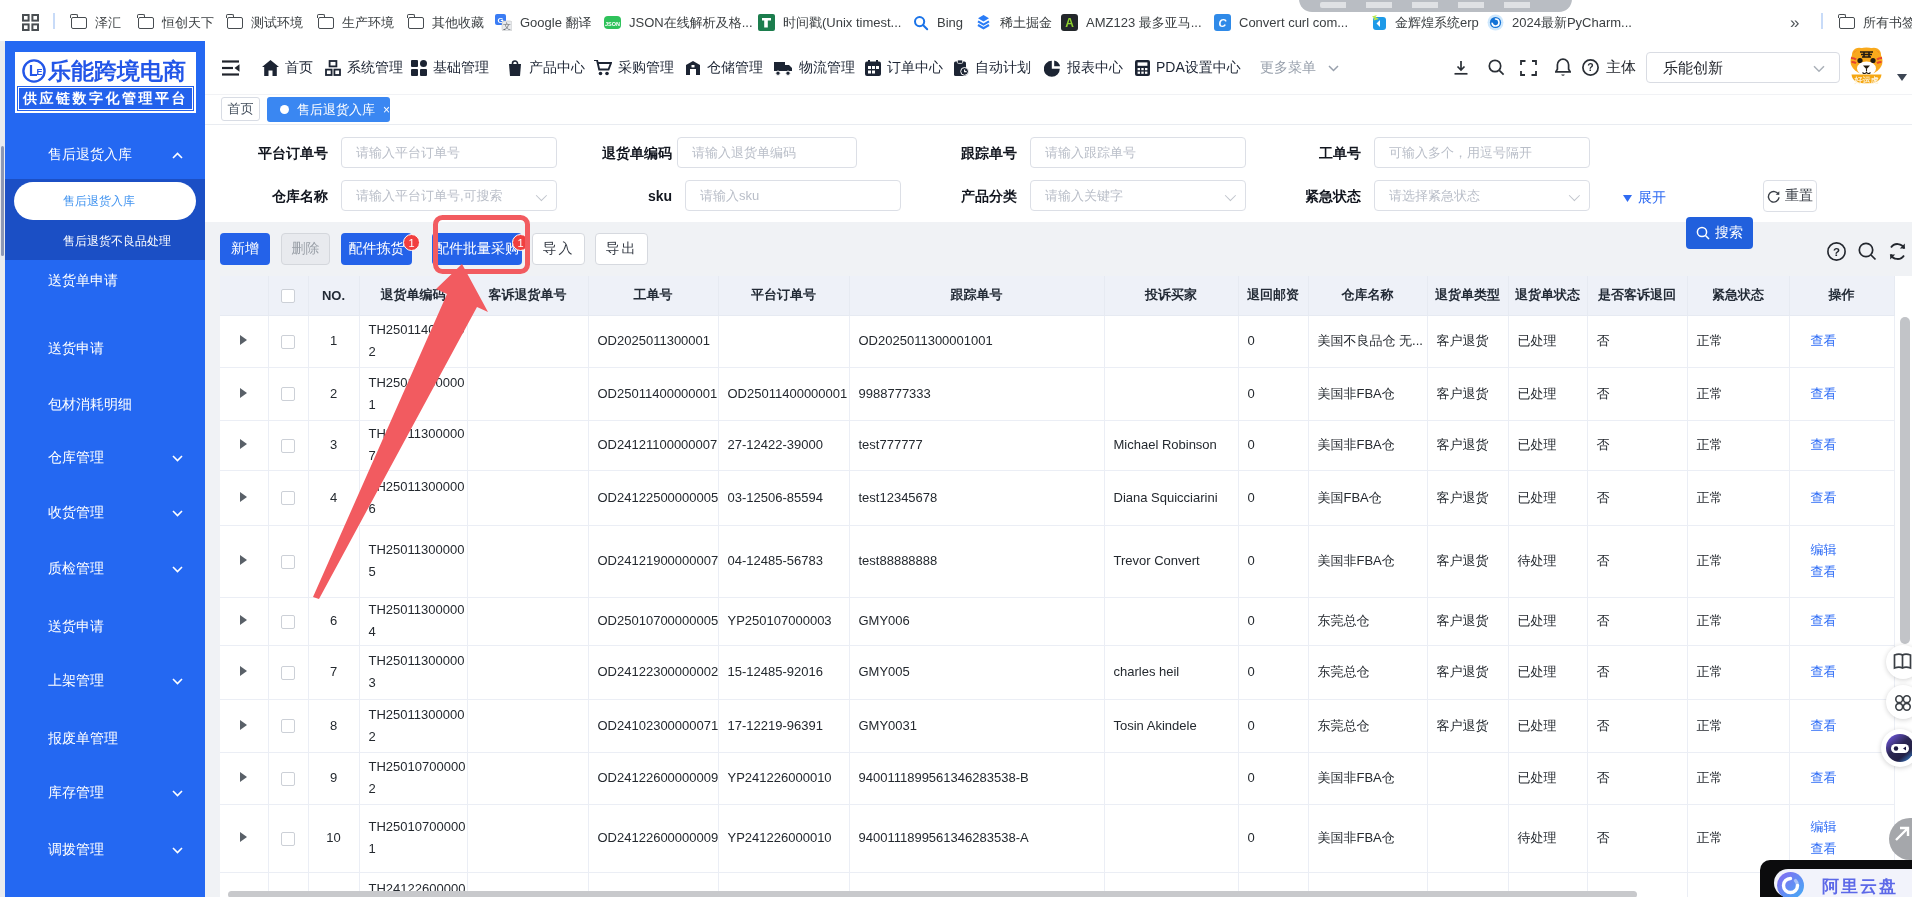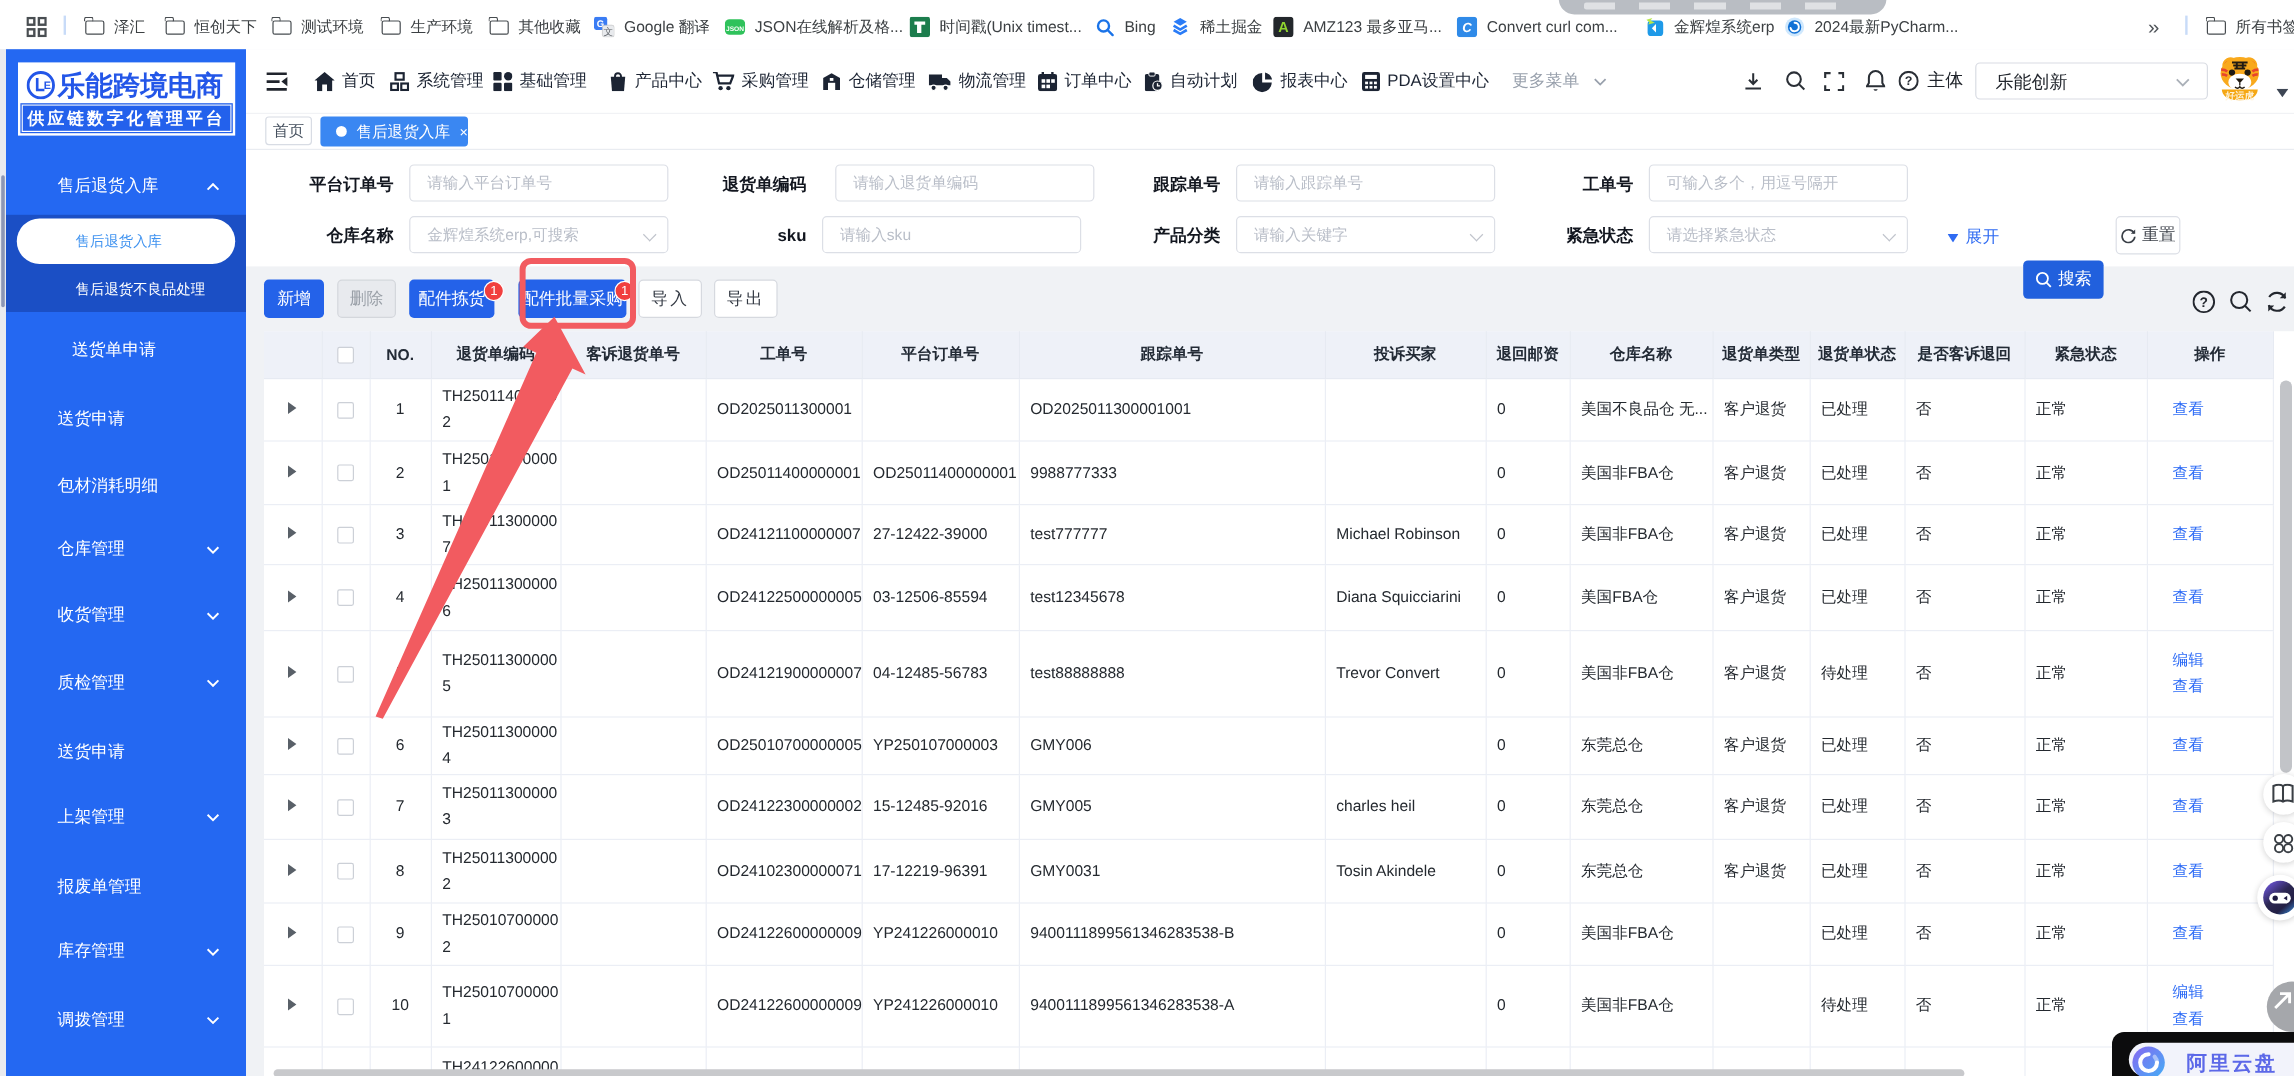--- a/index.html
+++ b/index.html
@@ -132,21 +132,21 @@
     <div class="smenu" style="top:94px;">售后退货入库
       <svg class="chev" width="11" height="7" viewBox="0 0 11 7">
           <path d="M1 6 5.5 1.5 10 6" fill="none" stroke="#fff" stroke-width="1.6"></path>
         </svg>
     </div>
 
     <div class="abs" style="left:0;top:138px;width:200px;height:81px;background:#1b4fc5;">
       <div class="abs" style="left:9px;top:3px;width:182px;height:38px;background:#ffffff;border-radius:19px;display:flex;align-items:center;padding-left:49px;font-size:12px;color:#4093f0;">售后退货入库</div>
       <div class="abs" style="left:0;top:44px;width:200px;height:37px;display:flex;align-items:center;padding-left:58px;font-size:12px;color:#ffffff;">售后退货不良品处理</div>
     </div>
-    <div class="smenu" style="top:231px;margin-left:12px;">送货单申请</div>
+    <div class="smenu" style="top:220px;">送货单申请</div>
     <div class="smenu" style="top:288px;">送货申请</div>
     <div class="smenu" style="top:344px;">包材消耗明细</div>
     <div class="smenu" style="top:397px;">仓库管理<svg class="chev" width="11" height="7" viewBox="0 0 11 7">
           <path d="M1 1 5.5 5.5 10 1" fill="none" stroke="#fff" stroke-width="1.6"></path>
         </svg></div>
     <div class="smenu" style="top:452px;">收货管理<svg class="chev" width="11" height="7" viewBox="0 0 11 7">
           <path d="M1 1 5.5 5.5 10 1" fill="none" stroke="#fff" stroke-width="1.6"></path>
         </svg></div>
     <div class="smenu" style="top:508px;">质检管理<svg class="chev" width="11" height="7" viewBox="0 0 11 7">
           <path d="M1 1 5.5 5.5 10 1" fill="none" stroke="#fff" stroke-width="1.6"></path>
@@ -304,28 +304,28 @@
     <div class="abs" style="left:16px;top:2px;width:39px;height:24px;border:1px solid #d8dce4;border-radius:3px;background:#fff;font-size:13px;color:#45505e;display:flex;align-items:center;justify-content:center;">首页</div>
     <div class="abs" style="left:62px;top:2px;width:123px;height:25px;border-radius:3px;background:#3a87f2;font-size:13px;color:#fff;display:flex;align-items:center;">
       <span style="width:9px;height:9px;border-radius:50%;background:#fff;margin:0 8px 0 13px;"></span>售后退货入库<span style="margin-left:8px;font-size:12px;">×</span>
     </div>
   </div>
 
   <div id="filter" class="abs">
     <div class="flabel" style="left:13px;top:20px;width:110px;">平台订单号</div>
     <div class="finput" style="left:136px;top:12px;width:216px;">请输入平台订单号</div>
     <div class="flabel" style="left:357px;top:20px;width:110px;">退货单编码</div>
-    <div class="finput" style="left:491px;top:12px;width:216px;">请输入退货单编码</div>
+    <div class="finput" style="left:472px;top:12px;width:180px;">请输入退货单编码</div>
     <div class="flabel" style="left:702px;top:20px;width:110px;">跟踪单号</div>
     <div class="finput" style="left:825px;top:12px;width:216px;">请输入跟踪单号</div>
     <div class="flabel" style="left:1046px;top:20px;width:110px;">工单号</div>
     <div class="finput" style="left:1169px;top:12px;width:216px;">可输入多个，用逗号隔开</div>
 
     <div class="flabel" style="left:13px;top:63px;width:110px;">仓库名称</div>
-    <div class="finput fsel" style="left:136px;top:55px;width:216px;">金辉煌系统erp,可搜索</div>
+    <div class="finput fsel" style="left:136px;top:55px;width:216px;">请输入平台订单号,可搜索</div>
     <div class="flabel" style="left:357px;top:63px;width:110px;">sku</div>
     <div class="finput" style="left:480px;top:55px;width:216px;">请输入sku</div>
     <div class="flabel" style="left:702px;top:63px;width:110px;">产品分类</div>
     <div class="finput fsel" style="left:825px;top:55px;width:216px;">请输入关键字</div>
     <div class="flabel" style="left:1046px;top:63px;width:110px;">紧急状态</div>
     <div class="finput fsel" style="left:1169px;top:55px;width:216px;">请选择紧急状态</div>
 
     <div class="abs" style="left:1418px;top:64px;font-size:14px;color:#2f6bf2;display:flex;align-items:center;">
       <svg width="9" height="7" viewBox="0 0 9 7" style="margin-right:6px">
           <path d="M0 0h9L4.5 7z" fill="#2f6bf2"></path>

